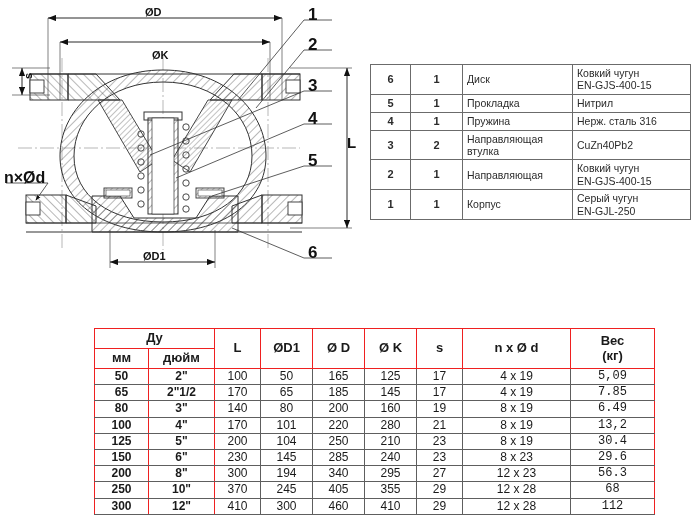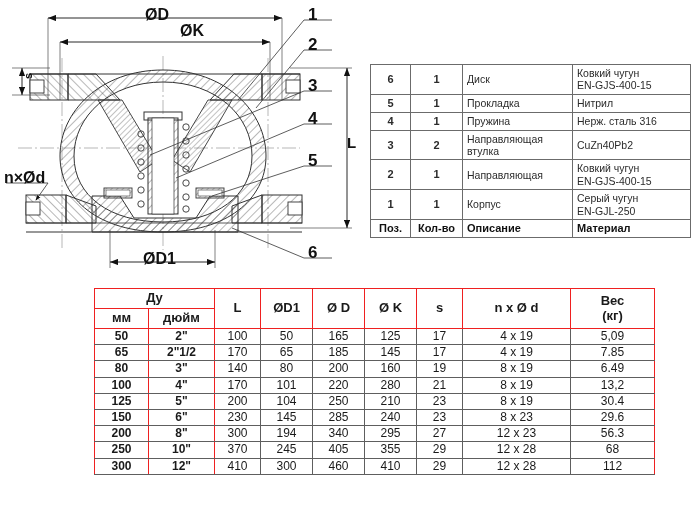--- a/index.html
+++ b/index.html
@@ -25,25 +25,25 @@
   #drawing-svg { display: block; }
 
   .dim-label, .callout-label {
     position: absolute;
     font-family: "Liberation Sans", sans-serif;
     font-weight: bold;
     color: #111;
     white-space: nowrap;
     line-height: 1;
   }
-  .dim-label { font-size: 16px; }
+  .dim-label { font-size: 11px; }
   .callout-label { font-size: 17px; }
 
   #lbl-od  { left: 145px; top: 7px; }
-  #lbl-ok  { left: 152px; top: 23px; margin-left: 28px; }
+  #lbl-ok  { left: 152px; top: 50px; }
   #lbl-s   { left: 23px;  top: 79px; transform: rotate(-90deg); transform-origin: left top; font-size: 11px;}
   #lbl-nd  { left: 4px;   top: 170px; font-size: 16px; }
   #lbl-od1 { left: 143px; top: 251px; }
   #lbl-L   { left: 347px; top: 135px; font-size: 15px; }
 
   #cal-1 { left: 308px; top: 6px; }
   #cal-2 { left: 308px; top: 36px; }
   #cal-3 { left: 308px; top: 77px; }
   #cal-4 { left: 308px; top: 110px; }
   #cal-5 { left: 308px; top: 152px; }
@@ -89,20 +89,21 @@
   #spec-table-wrap {
     position: absolute;
     left: 94px; top: 288px;
     width: 560px;
   }
   table.spec {
     border-collapse: collapse;
     table-layout: fixed;
     width: 560px;
     font-size: 12px;
+    margin-top: 40px;
   }
   table.spec th, table.spec td {
     border: 1px solid #5e5e5e;
     text-align: center;
     padding: 1px 2px;
     line-height: 1.1;
     color: #1a1a1a;
   }
   table.spec col.c-mm    { width: 54px; }
   table.spec col.c-inch  { width: 66px; }
@@ -122,21 +123,21 @@
   }
   th.sub-head { font-size: 11px; }
   th.du-head  { font-size: 14px; }
 
   table.spec td.dn {
     font-weight: bold;
     border-left-color: #ef2020;
     border-right-color: #ef2020;
   }
   table.spec td.dn-first { border-left-color: #ef2020; }
-  table.spec tr td.lastcol { border-right-color: #ef2020; }
+  table.spec tr td.lastcol { border-right-color: #ef2020; font-family: Liberation Mono, monospace; }
   table.spec td.val { font-weight: normal; }
   table.spec tr.row-0 td { border-top-color: #ef2020; }
 </style>
 </head>
 <body>
 
 <div id="drawing-area">
 
   <svg id="drawing-svg" width="360" height="275" viewBox="0 0 360 275">
     <defs>
@@ -357,26 +358,20 @@
           <td class="desc">Направляющая</td>
           <td class="mat cell-two-line">Ковкий чугун
 EN-GJS-400-15</td>
         </tr>
         <tr>
           <td class="pos">1</td>
           <td class="qty">1</td>
           <td class="desc">Корпус</td>
           <td class="mat cell-two-line">Серый чугун
 EN-GJL-250</td>
-        </tr>
-        <tr class="footer">
-          <td class="pos">Поз.</td>
-          <td class="qty">Кол-во</td>
-          <td class="desc">Описание</td>
-          <td class="mat">Материал</td>
         </tr>
       </tbody>
   </table>
 </div>
 
 <div id="spec-table-wrap">
   <table class="spec">
     <colgroup>
       <col class="c-mm">
         <col class="c-inch">

